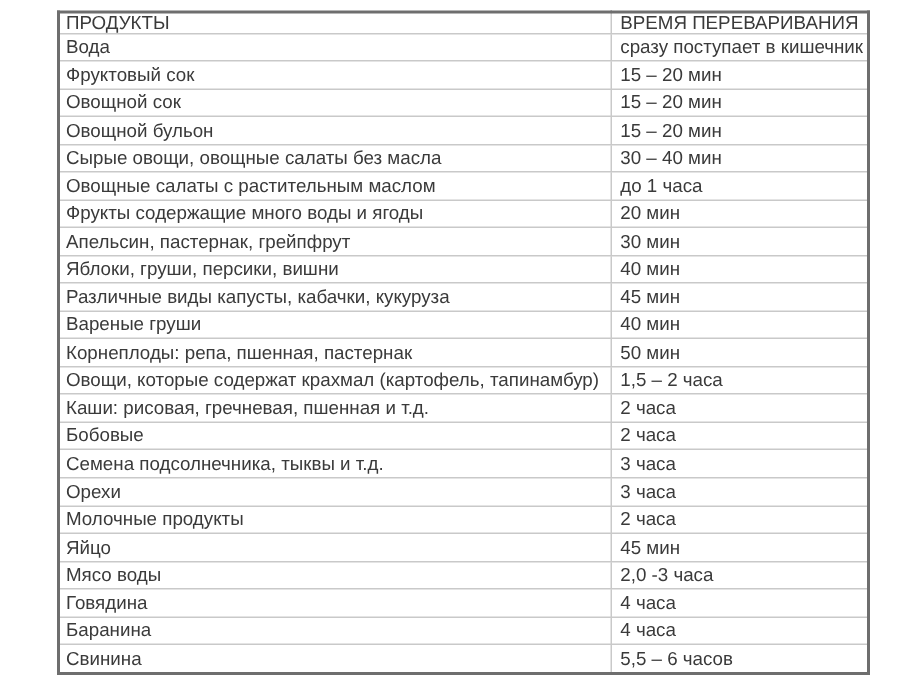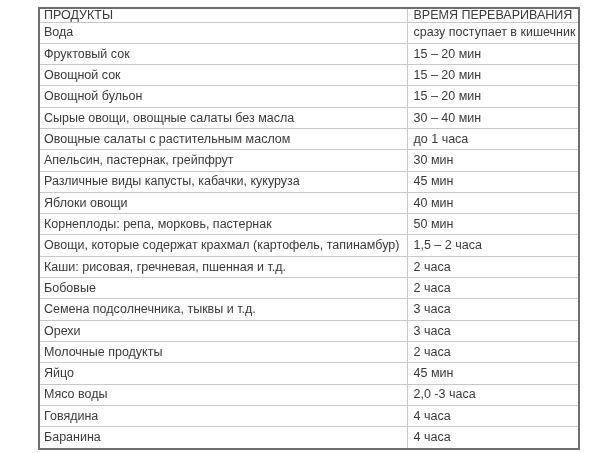--- a/index.html
+++ b/index.html
@@ -86,33 +86,41 @@
         </tr>
         <tr>
           <td>Сырые овощи, овощные салаты без масла</td>
           <td>30 – 40 мин</td>
         </tr>
         <tr>
           <td>Овощные салаты с растительным маслом</td>
           <td>до 1 часа</td>
         </tr>
         <tr>
+          <td>Фрукты содержащие много воды и ягоды</td>
+          <td>20 мин</td>
+        </tr>
+        <tr>
           <td>Апельсин, пастернак, грейпфрут</td>
           <td>30 мин</td>
+        </tr>
+        <tr>
+          <td>Яблоки, груши, персики, вишни</td>
+          <td>40 мин</td>
         </tr>
         <tr>
           <td>Различные виды капусты, кабачки, кукуруза</td>
           <td>45 мин</td>
         </tr>
         <tr>
-          <td>Яблоки овощи</td>
+          <td>Вареные груши</td>
           <td>40 мин</td>
         </tr>
         <tr>
-          <td>Корнеплоды: репа, морковь, пастернак</td>
+          <td>Корнеплоды: репа, пшенная, пастернак</td>
           <td>50 мин</td>
         </tr>
         <tr>
           <td>Овощи, которые содержат крахмал (картофель, тапинамбур)</td>
           <td>1,5 – 2 часа</td>
         </tr>
         <tr>
           <td>Каши: рисовая, гречневая, пшенная и т.д.</td>
           <td>2 часа</td>
         </tr>
@@ -141,15 +149,19 @@
           <td>2,0 -3 часа</td>
         </tr>
         <tr>
           <td>Говядина</td>
           <td>4 часа</td>
         </tr>
         <tr>
           <td>Баранина</td>
           <td>4 часа</td>
         </tr>
+        <tr>
+          <td>Свинина</td>
+          <td>5,5 – 6 часов</td>
+        </tr>
       </tbody>
   </table>
 </div>
 
 </body></html>

